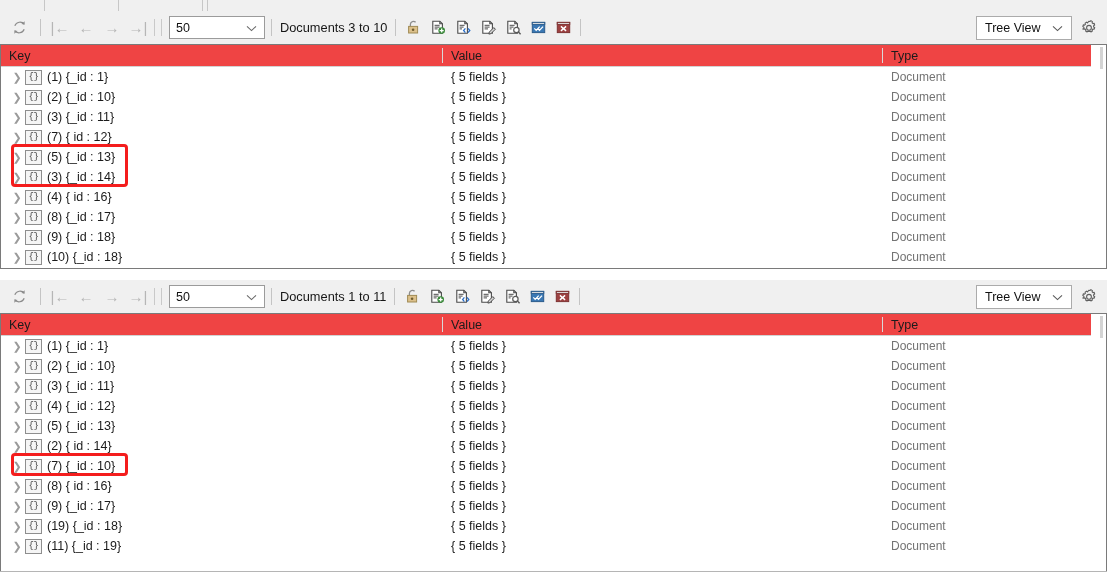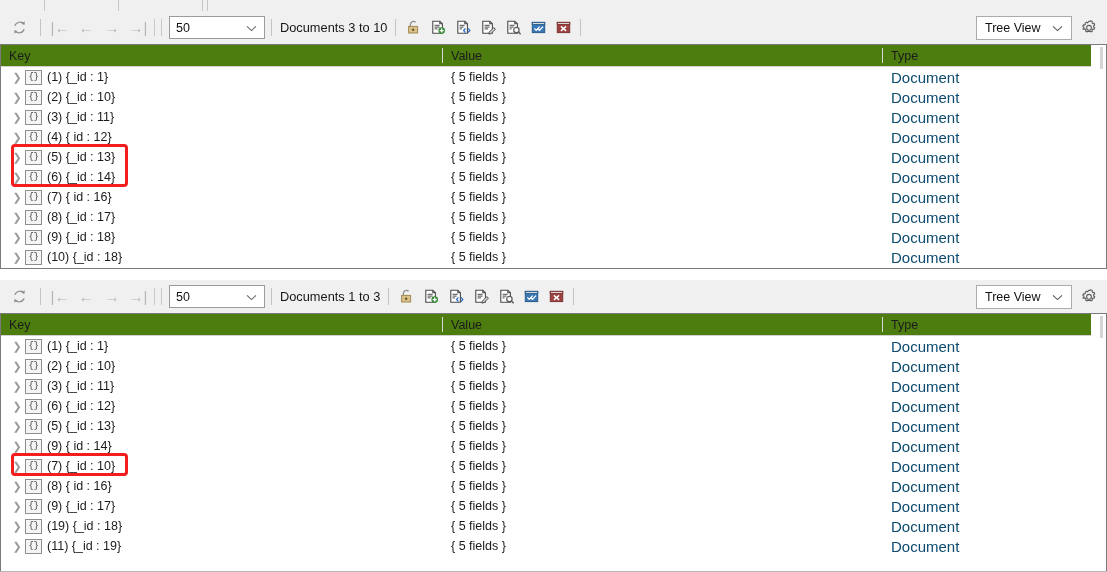--- a/index.html
+++ b/index.html
@@ -109,21 +109,21 @@
     box-sizing:border-box;
     width:1107px;
     overflow:hidden;
   }
   .grid-top{height:225px;border-bottom:1px solid #7a7a7a;}
   .grid-bottom{height:259px;}
 
   .hdr{
     position:relative;height:21px;
     border-bottom:1px solid #d2d2d2;
-    background:#4d7c0f;
+    background:#ef4444;
   }
   .hdr-cell{
     position:absolute;top:0;height:21px;
     display:flex;align-items:center;
     font-size:12.5px;color:#1b1b1b;
   }
   .hdr-div{
     position:absolute;top:3px;width:1px;height:15px;background:#d8d8d8;
   }
 
@@ -134,21 +134,21 @@
   .cell-key{
     position:absolute;left:0;top:0;height:20px;
     display:flex;align-items:center;white-space:nowrap;
   }
   .cell-val{
     position:absolute;top:0;height:20px;display:flex;align-items:center;
     font-size:12.5px;color:#1b1b1b;white-space:nowrap;
   }
   .cell-type{
     position:absolute;top:0;height:20px;display:flex;align-items:center;
-    font-size:15px;color:#0c4a6e;white-space:nowrap;
+    font-size:12px;color:#737373;white-space:nowrap;
   }
 
   .twisty{
     width:16px;display:flex;align-items:center;justify-content:center;
     color:#9a9a9a;font-size:11px;flex:none;
   }
   .docicon{
     width:15px;height:13px;border:1px solid #8e8e8e;background:#f5f5f5;
     display:flex;align-items:center;justify-content:center;
     font-size:9px;color:#3c3c3c;flex:none;
@@ -341,48 +341,48 @@
               <div class="docicon">{}</div>
               <span class="keytext">(3) {_id : 11}</span>
             </div>
             <div class="cell-val" style="left: 450px;">{ 5 fields }</div>
             <div class="cell-type" style="left: 890px;">Document</div>
           </div>
           <div class="row">
             <div class="cell-key" style="left: 8px;">
               <div class="twisty">❯</div>
               <div class="docicon">{}</div>
-              <span class="keytext">(4) { id : 12}</span>
+              <span class="keytext">(7) { id : 12}</span>
             </div>
             <div class="cell-val" style="left: 450px;">{ 5 fields }</div>
             <div class="cell-type" style="left: 890px;">Document</div>
           </div>
           <div class="row">
             <div class="cell-key" style="left: 8px;">
               <div class="twisty">❯</div>
               <div class="docicon">{}</div>
               <span class="keytext">(5) {_id : 13}</span>
             </div>
             <div class="cell-val" style="left: 450px;">{ 5 fields }</div>
             <div class="cell-type" style="left: 890px;">Document</div>
           </div>
           <div class="row">
             <div class="cell-key" style="left: 8px;">
               <div class="twisty">❯</div>
               <div class="docicon">{}</div>
-              <span class="keytext">(6) {_id : 14}</span>
-            </div>
-            <div class="cell-val" style="left: 450px;">{ 5 fields }</div>
-            <div class="cell-type" style="left: 890px;">Document</div>
-          </div>
-          <div class="row">
-            <div class="cell-key" style="left: 8px;">
-              <div class="twisty">❯</div>
-              <div class="docicon">{}</div>
-              <span class="keytext">(7) { id : 16}</span>
+              <span class="keytext">(3) {_id : 14}</span>
+            </div>
+            <div class="cell-val" style="left: 450px;">{ 5 fields }</div>
+            <div class="cell-type" style="left: 890px;">Document</div>
+          </div>
+          <div class="row">
+            <div class="cell-key" style="left: 8px;">
+              <div class="twisty">❯</div>
+              <div class="docicon">{}</div>
+              <span class="keytext">(4) { id : 16}</span>
             </div>
             <div class="cell-val" style="left: 450px;">{ 5 fields }</div>
             <div class="cell-type" style="left: 890px;">Document</div>
           </div>
           <div class="row">
             <div class="cell-key" style="left: 8px;">
               <div class="twisty">❯</div>
               <div class="docicon">{}</div>
               <span class="keytext">(8) {_id : 17}</span>
             </div>
@@ -444,21 +444,21 @@
         <span>50</span>
         <span class="chev">
           <svg width="11" height="7" viewBox="0 0 11 7">
               <path d="M1 1.3L5.5 5.6 10 1.3" fill="none" stroke="#6a6a6a" stroke-width="1.1"></path>
             </svg>
         </span>
       </div>
 
       <div class="sep"></div>
 
-      <div class="doclabel">Documents 1 to 3</div>
+      <div class="doclabel">Documents 1 to 11</div>
 
       <div class="sep"></div>
 
       <div class="iconrow">
         <div class="ibtn">
           <svg width="17" height="17" viewBox="0 0 17 17">
             <path d="M5.4 7.4V5.2a3 3 0 0 1 5.2-1.9" fill="none" stroke="#8d8d8d" stroke-width="1.3"></path>
             <rect x="3.6" y="7.4" width="9" height="6.6" fill="#dcc08a" stroke="#a08b55" stroke-width="1"></rect>
             <circle cx="8.1" cy="10.7" r="1.3" fill="#6f5c2e"></circle>
           </svg>
@@ -566,39 +566,39 @@
               <div class="docicon">{}</div>
               <span class="keytext">(3) {_id : 11}</span>
             </div>
             <div class="cell-val" style="left: 450px;">{ 5 fields }</div>
             <div class="cell-type" style="left: 890px;">Document</div>
           </div>
           <div class="row">
             <div class="cell-key" style="left: 8px;">
               <div class="twisty">❯</div>
               <div class="docicon">{}</div>
-              <span class="keytext">(6) {_id : 12}</span>
+              <span class="keytext">(4) {_id : 12}</span>
             </div>
             <div class="cell-val" style="left: 450px;">{ 5 fields }</div>
             <div class="cell-type" style="left: 890px;">Document</div>
           </div>
           <div class="row">
             <div class="cell-key" style="left: 8px;">
               <div class="twisty">❯</div>
               <div class="docicon">{}</div>
               <span class="keytext">(5) {_id : 13}</span>
             </div>
             <div class="cell-val" style="left: 450px;">{ 5 fields }</div>
             <div class="cell-type" style="left: 890px;">Document</div>
           </div>
           <div class="row">
             <div class="cell-key" style="left: 8px;">
               <div class="twisty">❯</div>
               <div class="docicon">{}</div>
-              <span class="keytext">(9) { id : 14}</span>
+              <span class="keytext">(2) { id : 14}</span>
             </div>
             <div class="cell-val" style="left: 450px;">{ 5 fields }</div>
             <div class="cell-type" style="left: 890px;">Document</div>
           </div>
           <div class="row">
             <div class="cell-key" style="left: 8px;">
               <div class="twisty">❯</div>
               <div class="docicon">{}</div>
               <span class="keytext">(7) {_id : 10}</span>
             </div>

